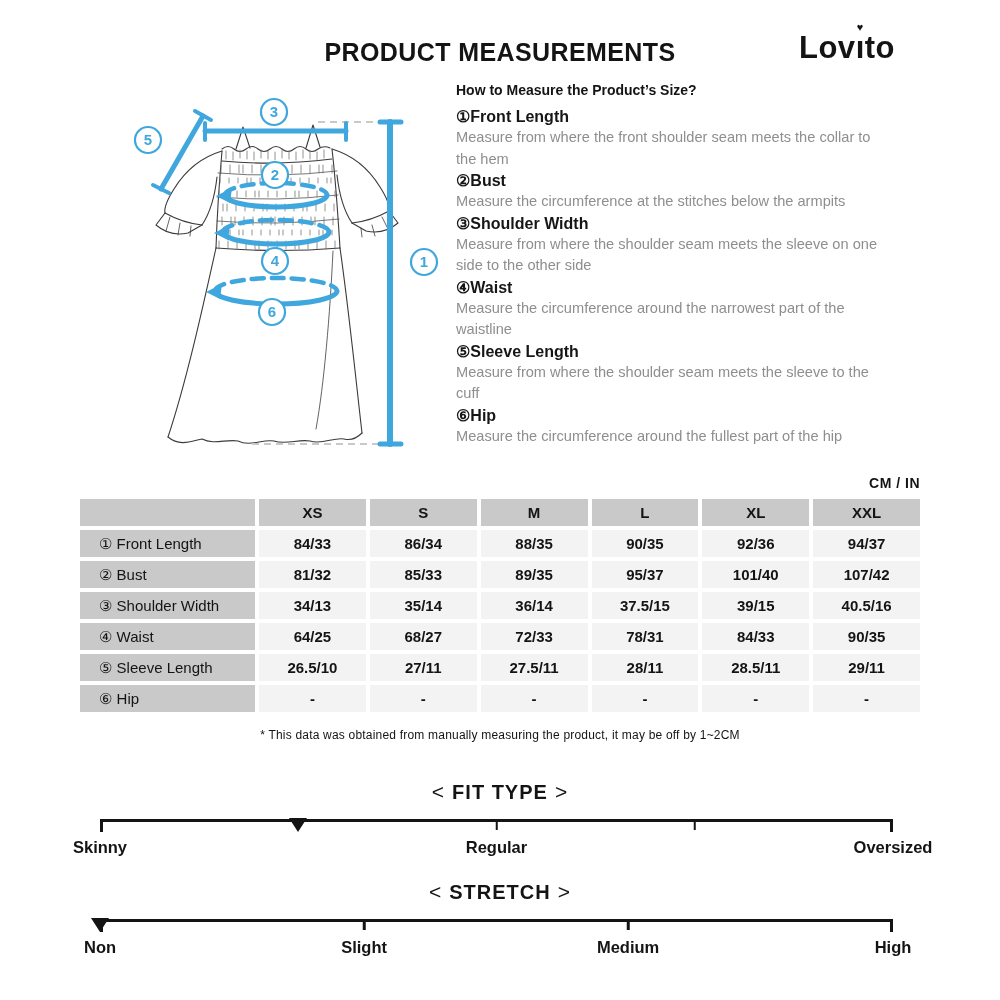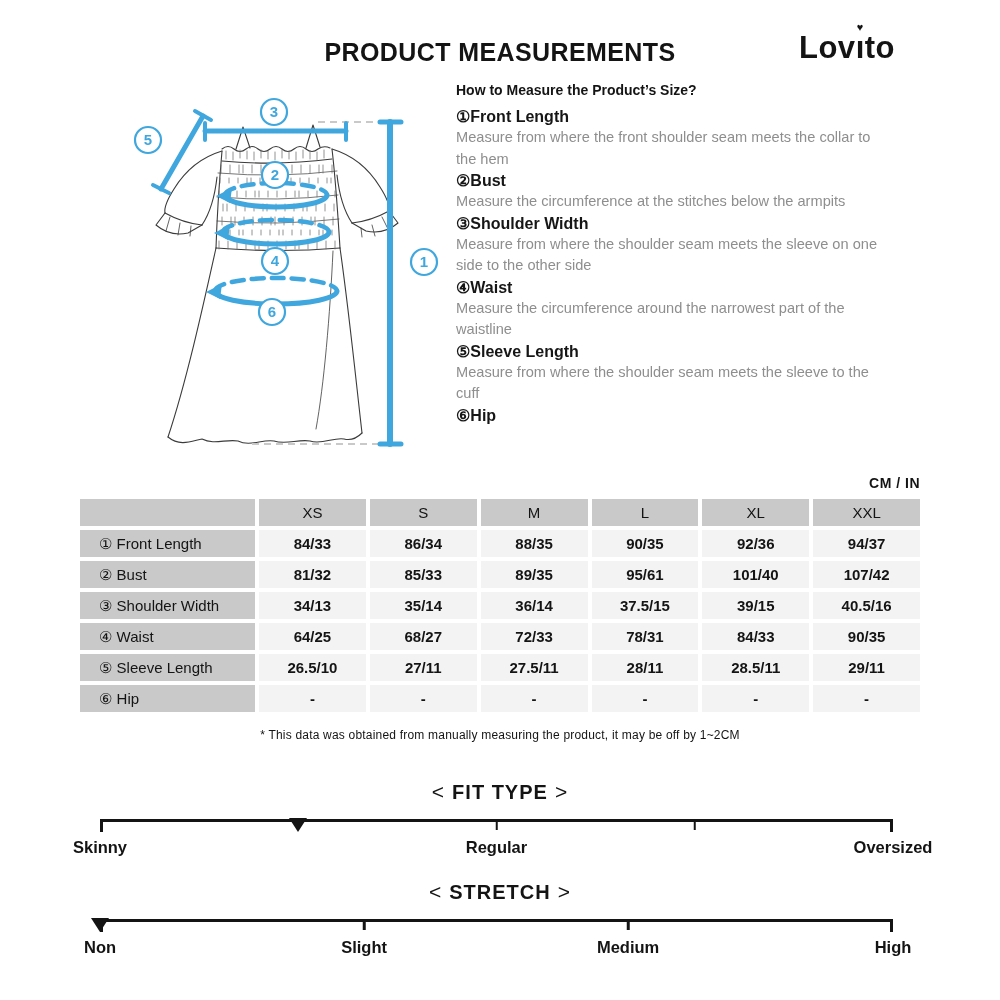--- a/index.html
+++ b/index.html
@@ -27,21 +27,21 @@
   .guide{position:absolute;left:456px;top:82px;width:432px;}
   .guide-h{font-size:14px;font-weight:700;margin:0 0 8px 0;}
   .g-label{font-size:16px;font-weight:700;line-height:21px;color:#161616;}
   .g-desc{font-size:14.6px;color:var(--desc);line-height:21.5px;}
 
   .unit{position:absolute;top:475px;right:80px;font-size:14px;font-weight:700;letter-spacing:.5px;}
 
   .size-table{position:absolute;left:80px;top:499px;width:840px;display:grid;
               grid-template-columns:175px repeat(6,1fr);gap:4px;grid-auto-rows:27px;}
   .cell{display:flex;align-items:center;justify-content:center;font-size:15px;}
-  .th{background:var(--hdrbg);font-weight:400;}
+  .th{background:var(--hdrbg);font-weight:700;}
   .rl{background:var(--hdrbg);justify-content:flex-start;padding-left:19px;font-weight:500;}
   .td{background:var(--cellbg);font-weight:700;}
 
   .footnote{position:absolute;left:50%;top:728px;transform:translateX(-50%);
             font-size:12px;font-weight:400;white-space:nowrap;letter-spacing:.2px;}
 
   .scale{position:absolute;left:0;width:1000px;height:95px;}
   #scale-0{top:780px;} #scale-1{top:880px;}
   .s-title{position:absolute;left:50%;top:0;transform:translateX(-50%);
            font-size:20px;font-weight:800;letter-spacing:1px;white-space:nowrap;}
@@ -136,20 +136,21 @@
         <div class="g-desc">Measure from where the front shoulder seam meets the collar to the hem</div>
         <div class="g-label">②Bust</div>
         <div class="g-desc">Measure the circumference at the stitches below the armpits</div>
         <div class="g-label">③Shoulder Width</div>
         <div class="g-desc">Measure from where the shoulder seam meets the sleeve on one side to the other side</div>
         <div class="g-label">④Waist</div>
         <div class="g-desc">Measure the circumference around the narrowest part of the waistline</div>
         <div class="g-label">⑤Sleeve Length</div>
         <div class="g-desc">Measure from where the shoulder seam meets the sleeve to the cuff</div>
         <div class="g-label">⑥Hip</div>
+        <div class="g-desc">Measure the circumference around the fullest part of the hip</div>
       </div>
   </div>
 
   <div class="unit">CM / IN</div>
 
   <div class="size-table" id="size-table">
       <div class="cell th"></div>
       <div class="cell th">XS</div>
       <div class="cell th">S</div>
       <div class="cell th">M</div>
@@ -160,21 +161,21 @@
       <div class="cell td">84/33</div>
       <div class="cell td">86/34</div>
       <div class="cell td">88/35</div>
       <div class="cell td">90/35</div>
       <div class="cell td">92/36</div>
       <div class="cell td">94/37</div>
       <div class="cell rl">② Bust</div>
       <div class="cell td">81/32</div>
       <div class="cell td">85/33</div>
       <div class="cell td">89/35</div>
-      <div class="cell td">95/61</div>
+      <div class="cell td">95/37</div>
       <div class="cell td">101/40</div>
       <div class="cell td">107/42</div>
       <div class="cell rl">③ Shoulder Width</div>
       <div class="cell td">34/13</div>
       <div class="cell td">35/14</div>
       <div class="cell td">36/14</div>
       <div class="cell td">37.5/15</div>
       <div class="cell td">39/15</div>
       <div class="cell td">40.5/16</div>
       <div class="cell rl">④ Waist</div>

